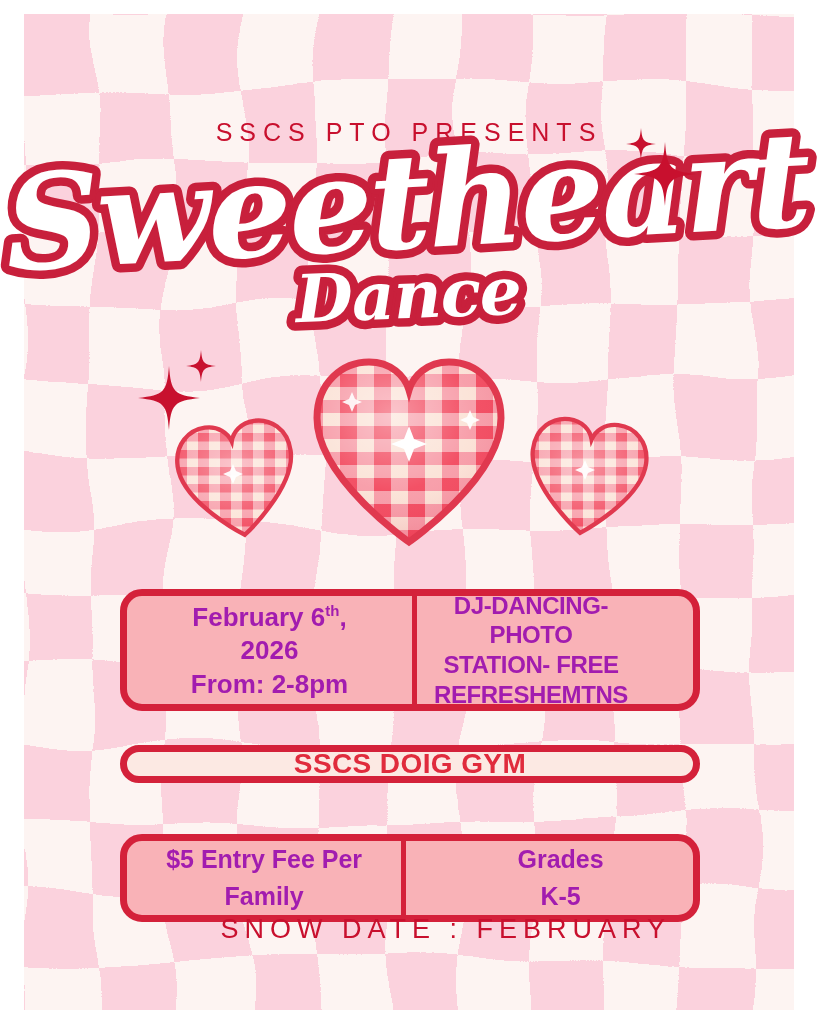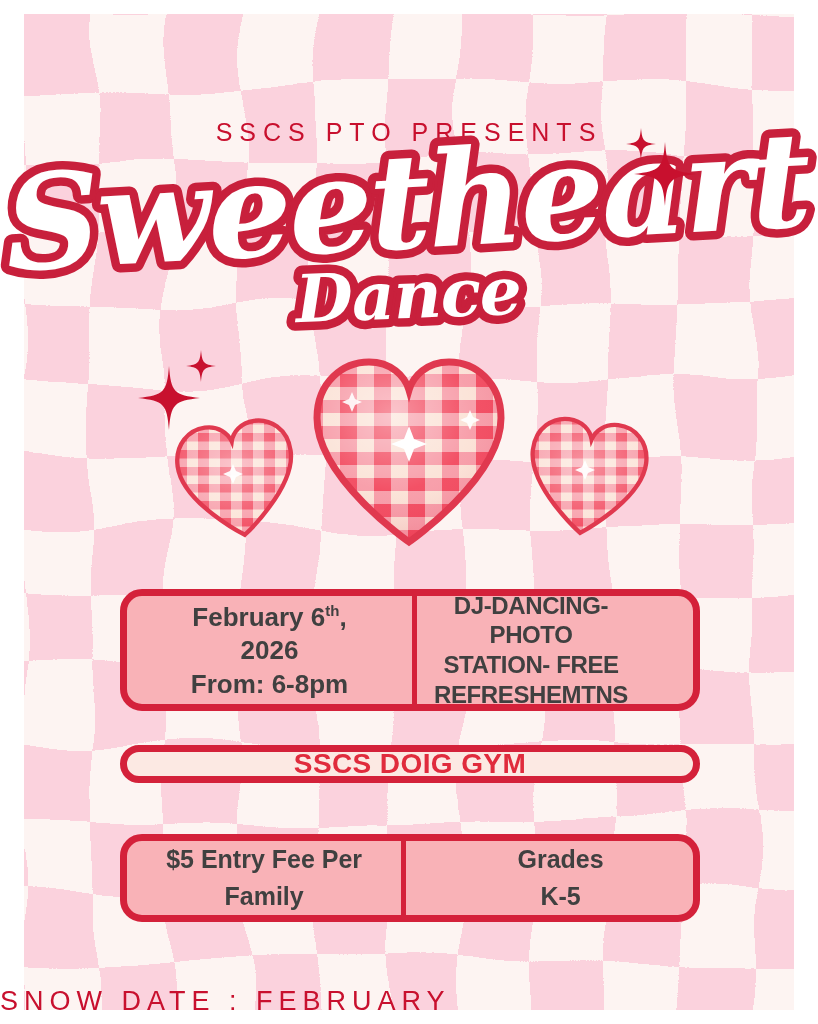--- a/index.html
+++ b/index.html
@@ -120,21 +120,21 @@
     border-radius: 22px;
     background: #F9B2B7;
     gap: 22px;
   }
   .cell {
     display: flex;
     flex-direction: column;
     align-items: center;
     justify-content: center;
     text-align: center;
-    color: #404040;
+    color: #a21caf;
     font-family: "Liberation Sans", sans-serif;
     font-weight: bold;
     box-sizing: border-box;
   }
   .cell-left-dt {
     width: 290px;
     border-right: 5px solid #D4213A;
     font-size: 26px;
     line-height: 1.28;
     padding: 2px 8px 0 8px;
@@ -168,23 +168,23 @@
   .cell-right-fee {
     width: 276px;
     font-size: 25px;
     line-height: 1.5;
   }
 
   
   .snowdate {
     position: absolute;
     left: 0;
-    top: 982px;
+    top: 910px;
     width: 671px;
-    text-align: left;
+    text-align: right;
     font-family: "Liberation Sans", sans-serif;
     font-size: 27px;
     font-weight: 400;
     letter-spacing: 6px;
     line-height: 1.45;
     color: #C8102E;
   }
 </style>
 </head>
 <body>
@@ -312,21 +312,21 @@
       </g>
     </svg>
   </div>
 
   <div class="box-row row-datetime">
     <div class="cell cell-left-dt">
       <div>
         <span>February 6</span><span class="sup">th</span><span>,</span>
       </div>
       <div>2026</div>
-      <div>From: 6-8pm</div>
+      <div>From: 2-8pm</div>
     </div>
     <div class="cell cell-right-dt">
       <div>DJ-DANCING-PHOTO</div>
       <div>STATION- FREE</div>
       <div>REFRESHEMTNS</div>
     </div>
   </div>
 
   <div class="box-row row-venue">
     <div class="venue-text">SSCS DOIG GYM</div>

